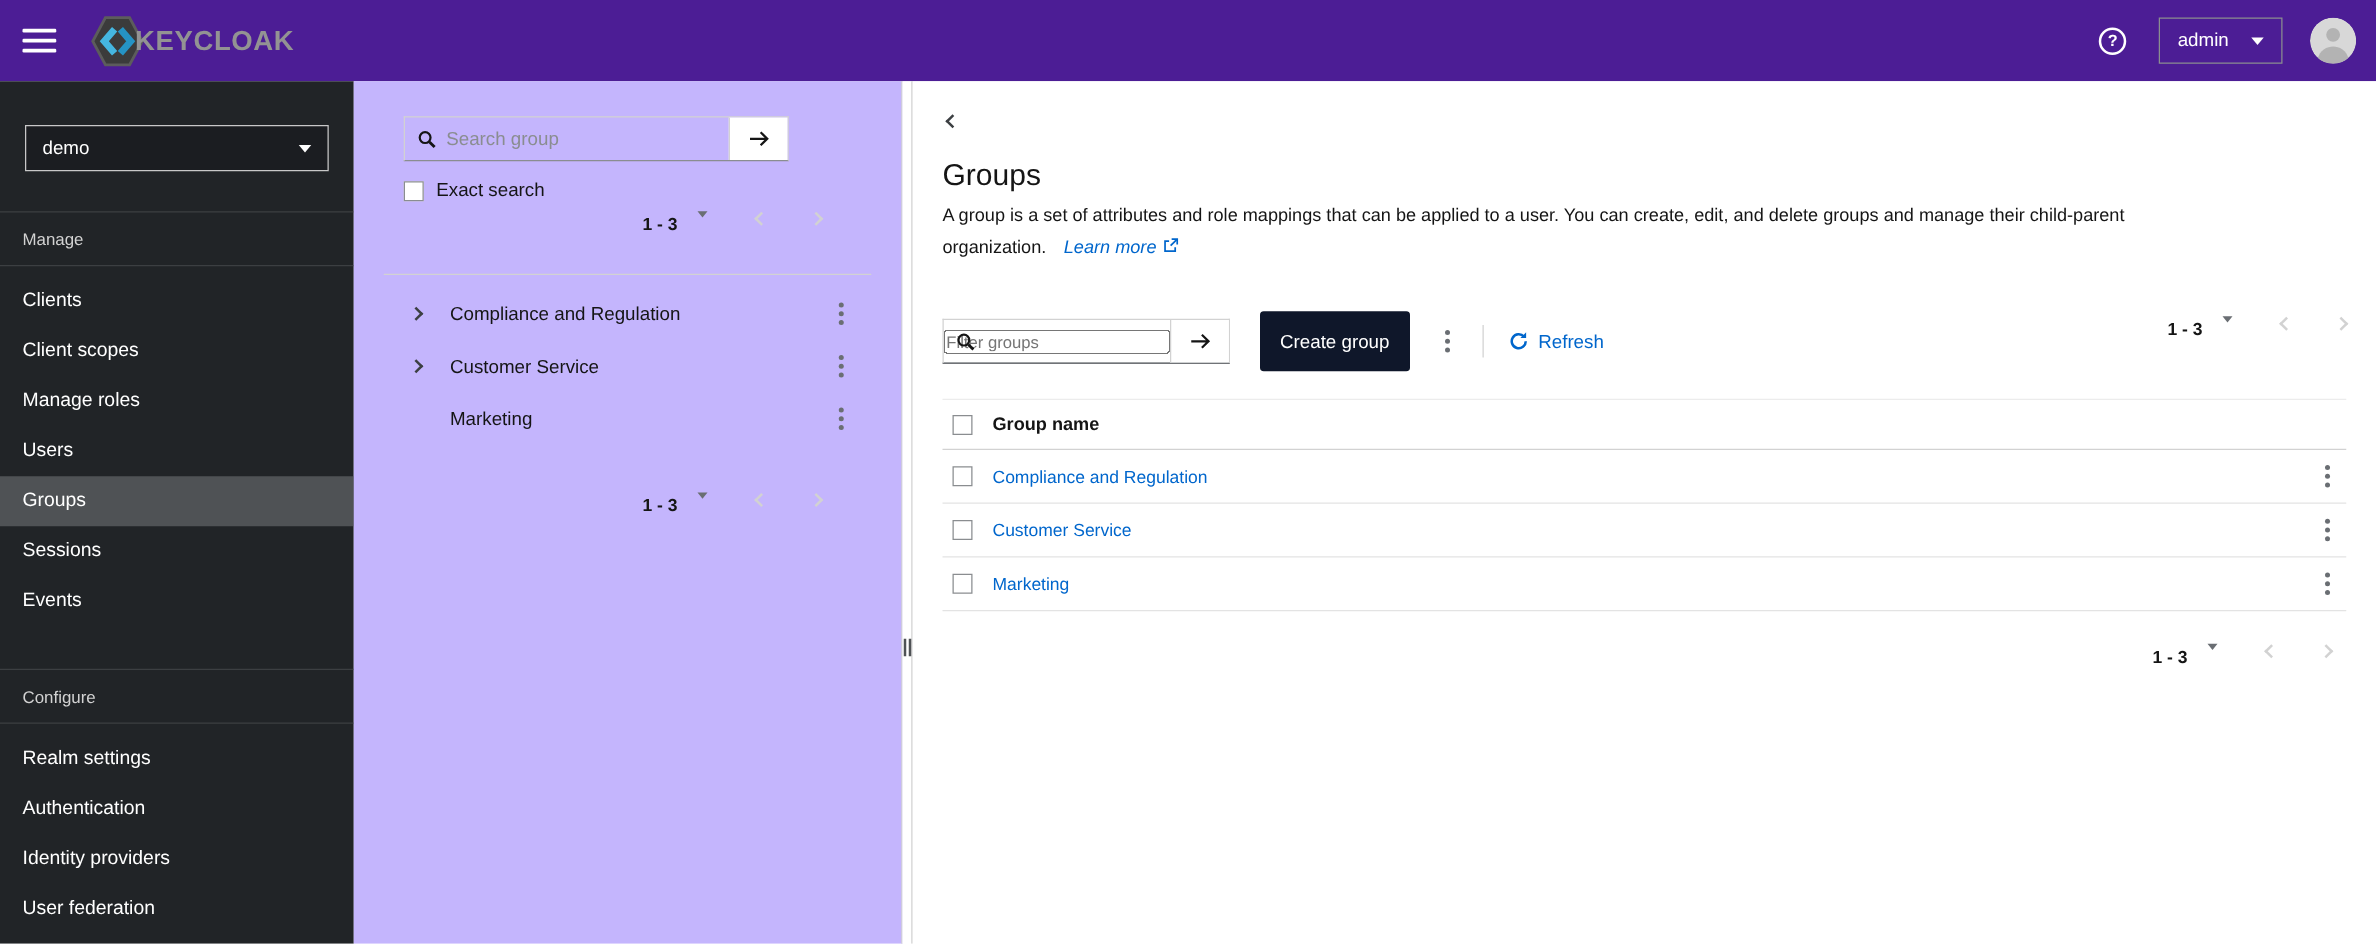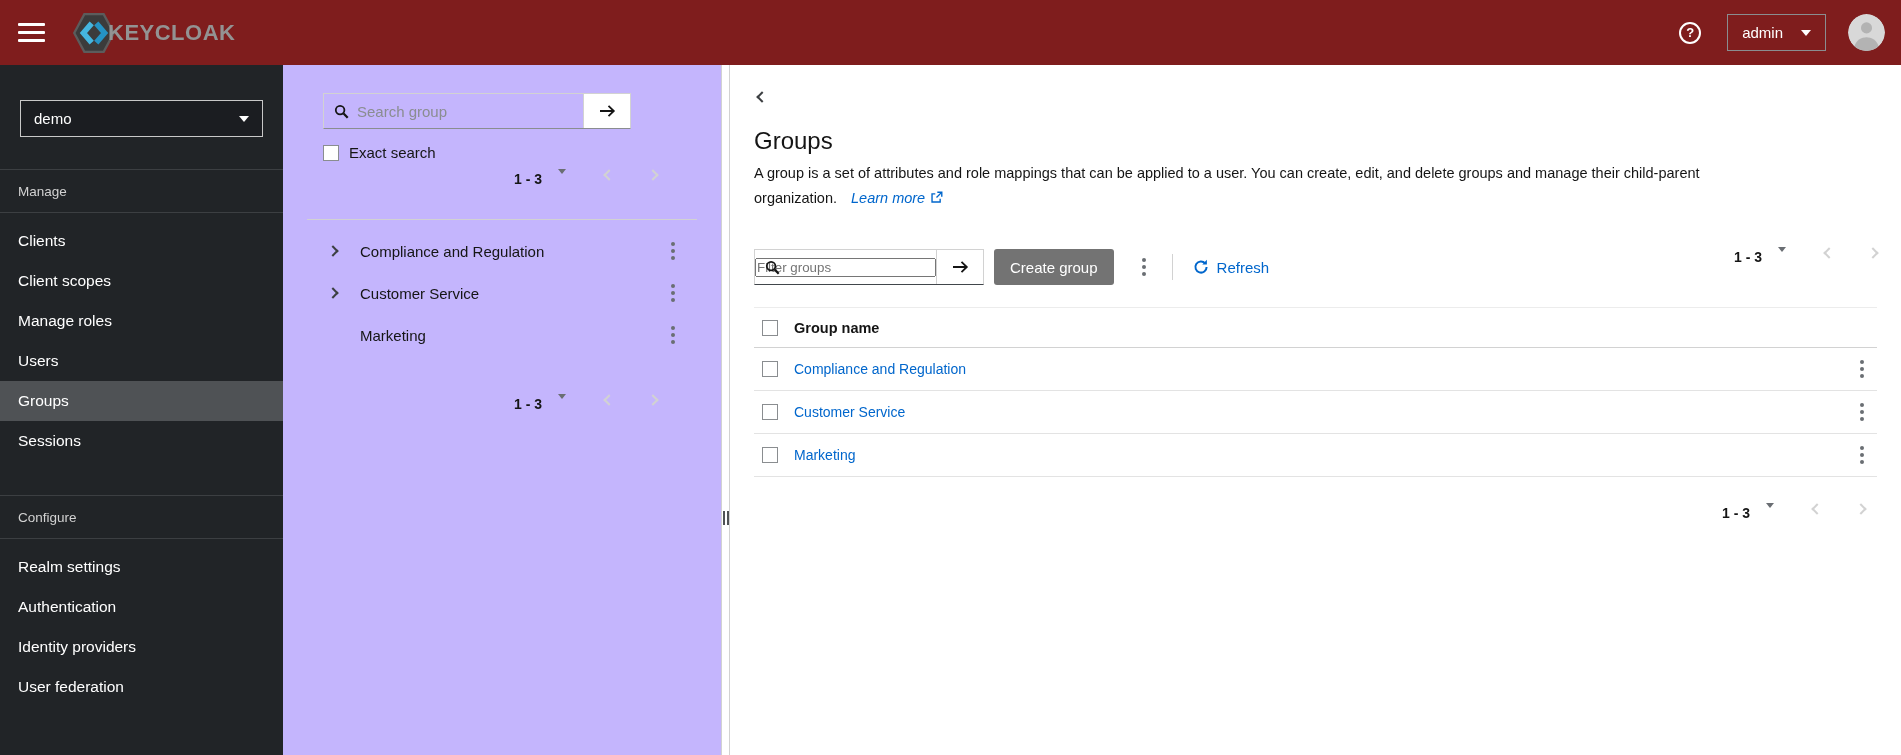--- a/index.html
+++ b/index.html
@@ -1,20 +1,20 @@
 <!DOCTYPE html>
 <html><head>
 <meta charset="utf-8">
 <style>
   * { margin:0; padding:0; box-sizing:border-box; }
   html,body { width:1901px; height:755px; overflow:hidden; background:#fff;
     font-family:"Liberation Sans","DejaVu Sans",sans-serif; color:#151515; }
 
   
-  .topbar { height:65px; background:#7f1d1d; display:flex; align-items:center; padding:0 16px 0 18px; }
+  .topbar { height:65px; background:#4c1d95; display:flex; align-items:center; padding:0 16px 0 18px; }
   .hamburger { width:27px; display:flex; flex-direction:column; gap:5px; cursor:pointer; margin-right:26px; }
   .hamburger span { height:3px; background:#fff; border-radius:1px; }
   .brand { display:flex; align-items:center; }
   .brand-text { font-size:22px; font-weight:bold; color:#939393; letter-spacing:0.5px; margin-left:-9px; }
   .topbar-right { margin-left:auto; display:flex; align-items:center; }
   .help-badge { width:22px; height:22px; border:2px solid #fff; border-radius:50%; color:#fff;
     font-size:13px; font-weight:bold; display:flex; align-items:center; justify-content:center; }
   .user-menu { border:1px solid #8a8d90; color:#fff; height:37px; padding:0 14px; font-size:15px;
     display:flex; align-items:center; gap:18px; margin-left:26px; cursor:pointer; }
   .avatar { margin-left:22px; width:37px; height:37px; border-radius:50%; overflow:hidden; }
@@ -78,21 +78,21 @@
   
   .main { flex:1; padding:20px 24px 0; background:#fff; }
   .back-btn { width:24px; height:24px; display:flex; align-items:center; justify-content:center; background:none; border:none; cursor:pointer; margin-left:-4px; }
   .page-title { font-size:24px; font-weight:400; margin-top:18px; }
   .page-desc { font-size:14.5px; line-height:25px; margin-top:6px; max-width:1130px; }
   .learn-more { margin-left:14px; color:#0066cc; text-decoration:none; white-space:nowrap;font-style:italic; }
   .learn-more svg { margin-left:5px; vertical-align:-1px; }
 
   .toolbar { display:flex; align-items:center; margin-top:38px; }
   .filter-group { display:flex; width:230px; height:36px; border:1px solid #d2d2d2; border-bottom-color:#41464b; }
-  .create-btn { margin-left:10px; height:36px; padding:0 16px; background:#737373; color:#fff; border:none;
+  .create-btn { margin-left:24px; height:48px; padding:0 16px; background:#0f172a; color:#fff; border:none;
     border-radius:3px; font-size:15px; font-family:inherit; cursor:pointer; }
   .toolbar .kebab { margin-left:22px; }
   .vsep { width:1px; height:26px; background:#d2d2d2; margin-left:20px; }
   .refresh { margin-left:20px; display:flex; align-items:center; gap:8px; color:#0066cc; font-size:15px; background:none; border:none; cursor:pointer; font-family:inherit; }
   .toolbar .pager { margin-left:auto; }
 
   .grid { margin-top:22px; font-size:14px; }
   .grid-header { display:flex; align-items:center; height:41px; border-top:1px solid #ececec; border-bottom:1px solid #d2d2d2; font-size:14.5px; font-weight:bold; }
   .grid-row { display:flex; align-items:center; height:43px; border-bottom:1px solid #e3e3e3; }
   .cell-check { padding-left:8px; width:40px; display:flex; }
@@ -145,20 +145,21 @@
     <hr class="nav-divider mt32">
     <div class="nav-section-label">Manage</div>
     <hr class="nav-divider">
     <ul class="nav">
       <li class="nav-item">Clients</li>
       <li class="nav-item">Client scopes</li>
       <li class="nav-item">Manage roles</li>
       <li class="nav-item">Users</li>
       <li class="nav-item active">Groups</li>
       <li class="nav-item">Sessions</li>
+      <li class="nav-item">Events</li>
     </ul>
     <hr class="nav-divider mt34">
     <div class="nav-section-label">Configure</div>
     <hr class="nav-divider">
     <ul class="nav">
       <li class="nav-item">Realm settings</li>
       <li class="nav-item">Authentication</li>
       <li class="nav-item">Identity providers</li>
       <li class="nav-item">User federation</li>
     </ul>

